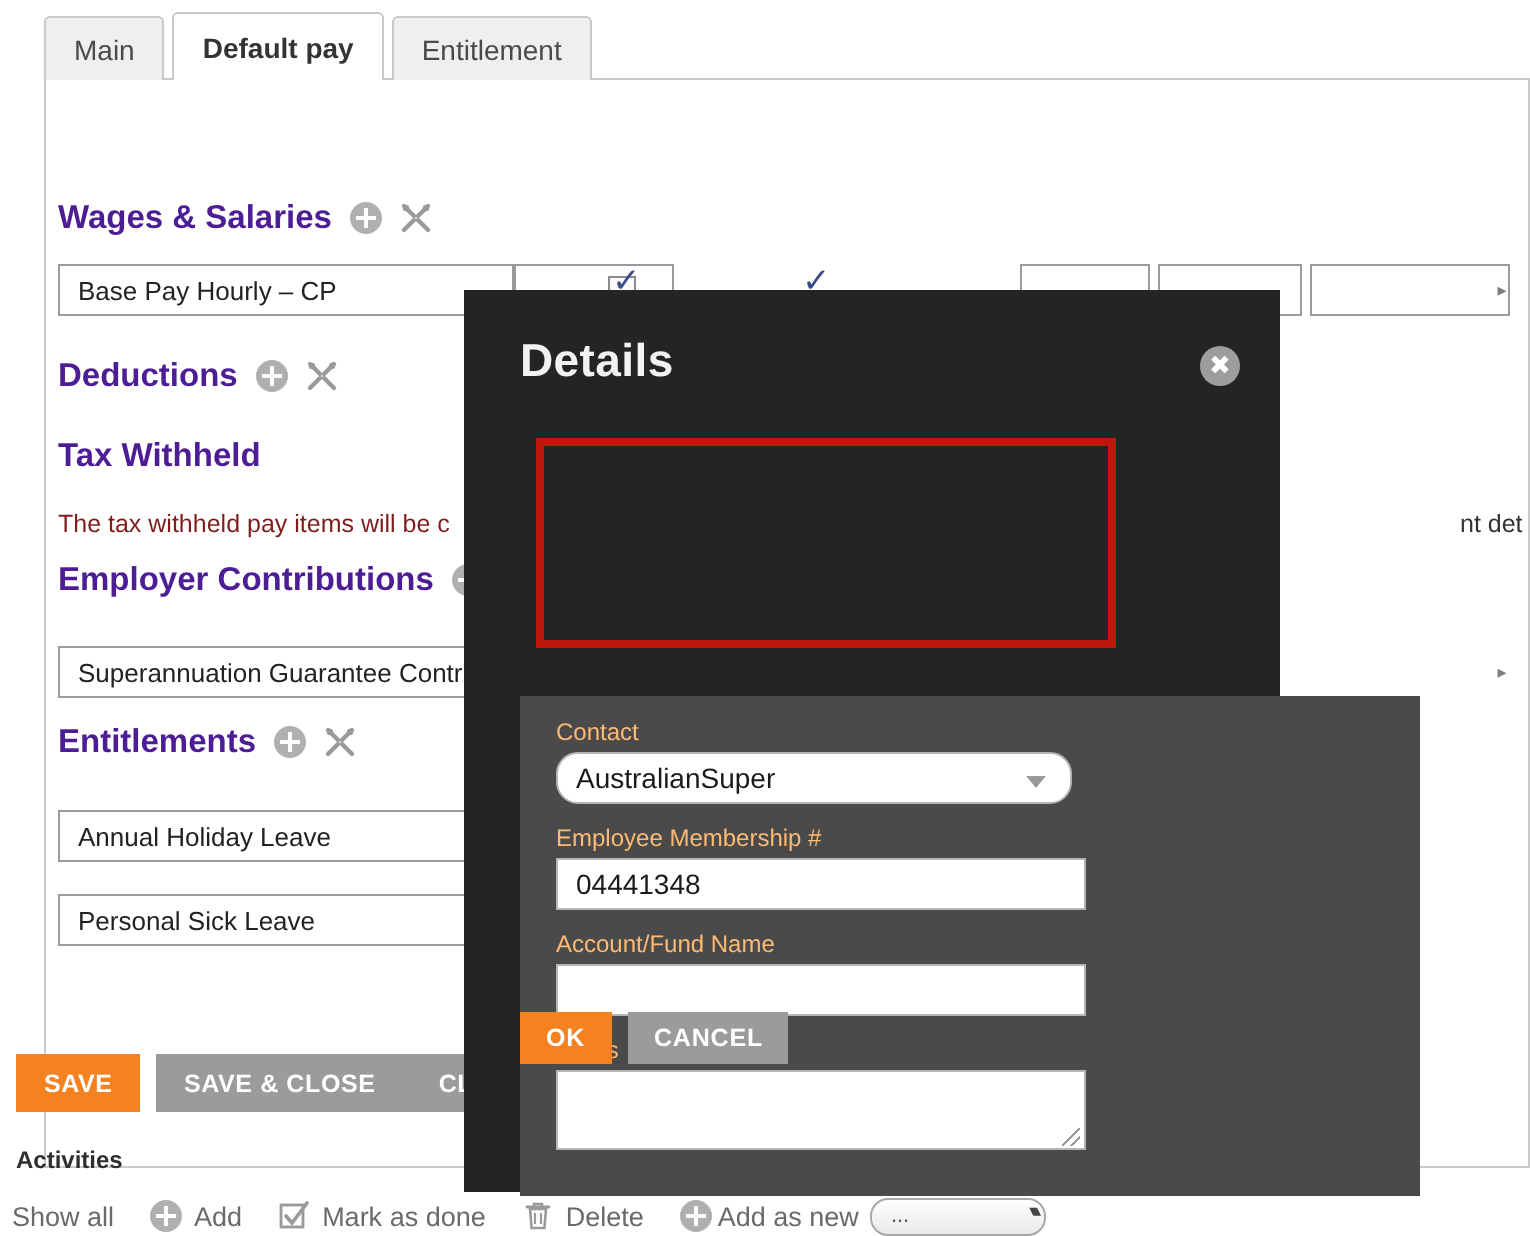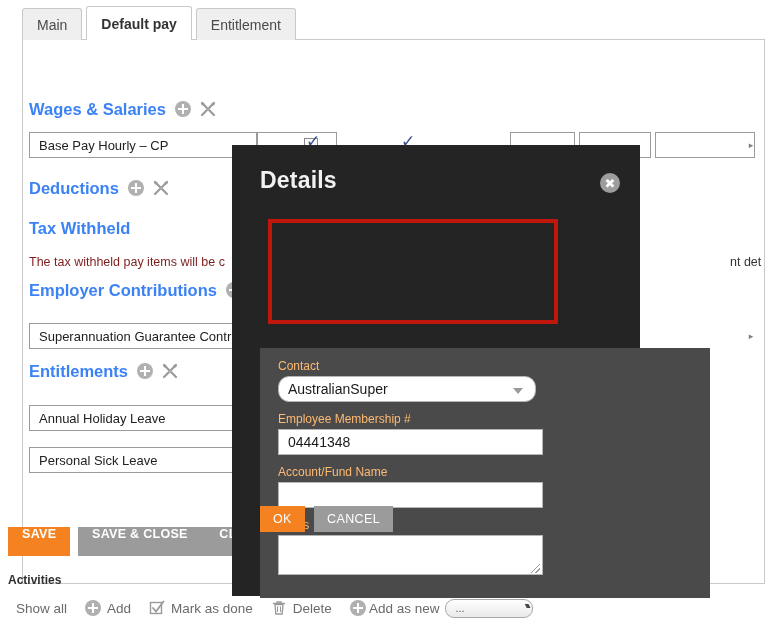--- a/index.html
+++ b/index.html
@@ -70,21 +70,21 @@
   .th-taxable  { left: 265px; }
   .th-autocalc { left: 353px; }
   .th-hours    { left: 483px; }
   .th-rate     { left: 575px; }
   .th-amount   { left: 667px; }
 
   
   .sect {
     position: absolute;
     display: flex; align-items: center; gap: 9px;
-    font-size: 16.5px; font-weight: bold; color: #3b82f6;
+    font-size: 16.5px; font-weight: bold; color: #4c1d95;
     white-space: nowrap;
   }
   .sect .ttl { line-height: 1; }
 
   .ic {
     display: inline-block;
     width: 16px; height: 16px;
     position: relative;
     flex: none;
   }
@@ -139,21 +139,21 @@
   .note {
     position: absolute;
     font-size: 12.5px; color: #7f1d1d;
     white-space: nowrap;
   }
 
   
   .btn {
     position: absolute;
     height: 29px;
-    display: flex; justify-content: center;
+    display: flex; align-items: center; justify-content: center;
     padding: 0 14px;
     font-size: 12.5px; font-weight: bold;
     color: #ffffff;
     letter-spacing: .3px;
     cursor: pointer;
     white-space: nowrap;
   }
   .btn-orange { background: #f58220; }
   .btn-grey   { background: #9b9b9b; }
 
@@ -162,21 +162,21 @@
     left: 8px; top: 573px;
     font-size: 12px; font-weight: bold; color: #2f2f2f;
   }
   .actionbar {
     position: absolute;
     left: 0; top: 598px;
     width: 765px; height: 20px;
     display: flex; align-items: center;
     font-size: 13.5px; color: #6a6a6a;
     gap: 18px;
-    padding-left: 16px;
+    padding-left: 6px;
   }
   .act {
     display: flex; align-items: center; gap: 6px;
     cursor: pointer; white-space: nowrap;
   }
   .mini-select {
     width: 88px; height: 19px;
     border: 1px solid #a8a8a8; border-radius: 9px;
     background: linear-gradient(#ffffff, #e9e9e9);
     font-size: 11px; color: #555;
@@ -265,21 +265,21 @@
     width: 290px; height: 105px;
     border: 4px solid #c0170c;
     z-index: 25;
     pointer-events: none;
   }
   .mfooter-btn {
     position: absolute;
     height: 26px;
     display: flex; align-items: center; 
     padding: 0 13px;
-    font-size: 12.5px; font-weight: normal; color: #ffffff;
+    font-size: 12.5px; font-weight: bold; color: #ffffff;
     cursor: pointer; letter-spacing: .4px;
   }
 </style>
 </head>
 <body>
 
 <div id="root">
 
   <div class="tabbar">
     <div class="tab">

